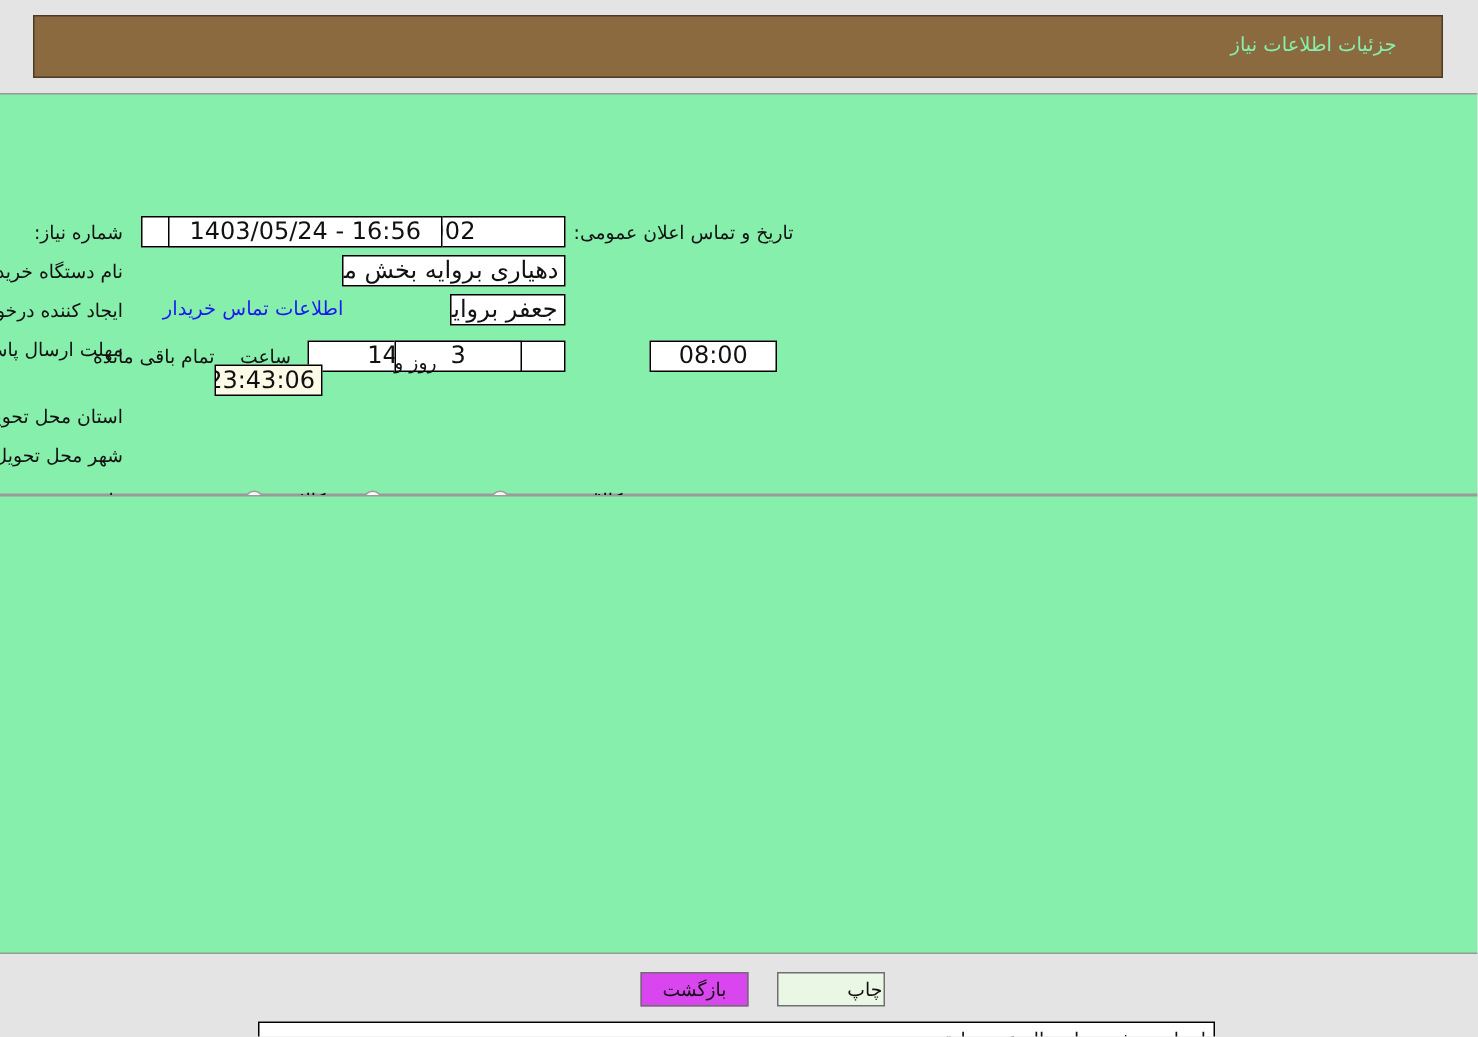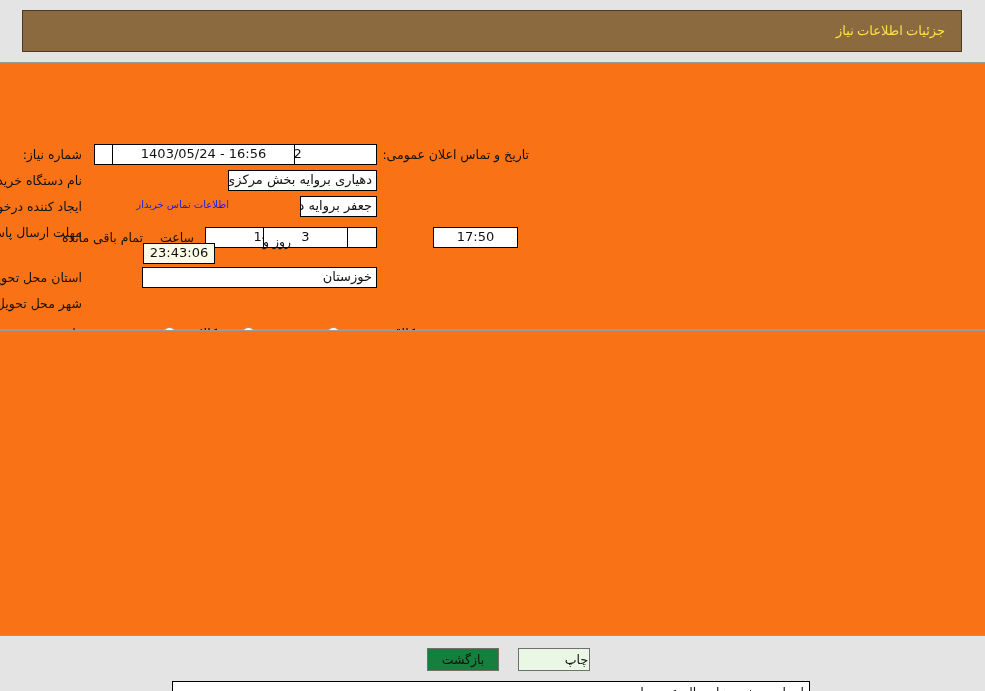--- a/index.html
+++ b/index.html
@@ -29,30 +29,29 @@
   .titlebar {
     position: absolute;
     left: 22px; top: 10px;
     width: 940px; height: 42px;
     background: #8b6a40;
     border: 1px solid #4c3a22;
     box-sizing: border-box;
   }
   .titlebar .t {
     position: absolute;
-    right: 16px; top: 12px;
-    color: #fde047;
+    right: 30px; top: 12px;
+    color: #86efac;
     font-size: 13px;
-    font-family: Liberation Serif, serif;
   }
 
   
   .panel {
     position: absolute;
-    background: #f97316;
+    background: #86efac;
     border-top: 1px solid #9a9a9a;
     border-bottom: 1px solid #9a9a9a;
     box-sizing: border-box;
   }
   #panel-top   { left: 0; top: 62px;  width: 985px; height: 268px; }
   #panel-body  { left: 0; top: 330px; width: 985px; height: 306px; border-bottom: 1px solid #9a9a9a; }
 
   
   .lbl {
     position: absolute;
@@ -61,36 +60,36 @@
     white-space: nowrap;
     text-align: right;
   }
 
   
   .tbox {
     position: absolute;
     background: #ffffff;
     border: 1px solid #000000;
     box-sizing: border-box;
-    font-size: 13px;
+    font-size: 16px;
     color: #111;
     line-height: 17px;
     padding: 0 4px;
     text-align: center;
     white-space: nowrap;
     overflow: hidden;
     font-family: "DejaVu Sans", "Liberation Sans", sans-serif;
   }
   .tbox.right { text-align: right; }
   .tbox.cream { background: #fbfbe8; }
 
   .linklike {
     position: absolute;
     color: #1a1aee;
-    font-size: 10px;
+    font-size: 13px;
     white-space: nowrap;
     cursor: pointer;
   }
 
   
   .radio {
     position: absolute;
     width: 13px; height: 13px;
     border-radius: 50%;
     background: radial-gradient(circle at 40% 35%, #ffffff 0%, #f2f2f2 55%, #dcdcdc 100%);
@@ -147,21 +146,21 @@
     position: absolute;
     border: 1px solid #6f6f6f;
     box-sizing: border-box;
     font-size: 12.5px;
     text-align: center;
     line-height: 21px;
     color: #111;
     cursor: pointer;
   }
   #btn-print  { background: #e9f7e4; }
-  #btn-back   { background: #15803d; }
+  #btn-back   { background: #d946ef; }
 </style>
 </head>
 <body>
 
 <div class="page">
 
   <svg class="watermark" viewBox="0 0 985 190">
     <g opacity="0.22">
       <path d="M195 10 L265 32 L265 96 Q265 140 195 168 Q125 140 125 96 L125 32 Z" fill="none" stroke="#b8b0ac" stroke-width="11"></path>
       <path d="M150 72 L185 108 L248 44" fill="none" stroke="#d9b4b4" stroke-width="13"></path>
@@ -189,28 +188,27 @@
     <div class="lbl" style="right:903px; top:110px;">نام دستگاه خریدار:</div>
     <div class="tbox right" style="right:608px; top:107px; left:228px; height:21px;">دهیاری بروایه بخش مرکزی شهرستان اهواز</div>
 
     <div class="lbl" style="right:903px; top:136px;">ایجاد کننده درخواست:</div>
     <div class="tbox right" style="right:608px; top:133px; left:300px; height:21px;">جعفر بروایه دهیار دهیاری بروایه بخش مرکزی شهرستان اهواز</div>
     <div class="linklike" style="right:756px; top:136px; left:170px;">اطلاعات تماس خریدار</div>
 
     <div class="lbl" style="right:903px; top:162px; width:82px;">مهلت ارسال پاسخ: تا تاریخ:</div>
     <div class="tbox" style="right:608px; top:164px; width:172px; height:21px;">1403/05/28</div>
     <div class="lbl" style="right:791px; top:167px;">ساعت</div>
-    <div class="tbox" style="right:467px; top:164px; width:85px; height:21px;">17:50</div>
+    <div class="tbox" style="right:467px; top:164px; width:85px; height:21px;">08:00</div>
     <div class="tbox" style="right:637px; top:164px; width:85px; height:21px; left:325px;">3</div>
     <div class="lbl" style="right:694px; top:171px; left:278px;">روز و</div>
     <div class="tbox cream" style="right:770px; top:180px; width:72px; height:21px; left:200px;">23:43:06</div>
     <div class="lbl" style="right:842px; top:167px; left:94px;">تمام باقی مانده</div>
 
     <div class="lbl" style="right:903px; top:207px;">استان محل تحویل:</div>
-    <div class="tbox right" style="right:608px; top:204px; width:235px; height:21px;">خوزستان</div>
 
     <div class="lbl" style="right:903px; top:233px;">شهر محل تحویل:</div>
 
     <div class="lbl" style="right:903px; top:263px;">طبقه بندی موضوعی:</div>
     <span class="radio" style="right:809px; top:264px;"></span>
     <span class="radio-lbl" style="right:768px; top:263px;">کالا</span>
     <span class="radio on" style="right:730px; top:264px;"></span>
     <span class="radio-lbl" style="right:680px; top:263px;">خدمت</span>
     <span class="radio" style="right:645px; top:264px;"></span>
     <span class="radio-lbl" style="right:570px; top:263px;">کالا/خدمت</span>

